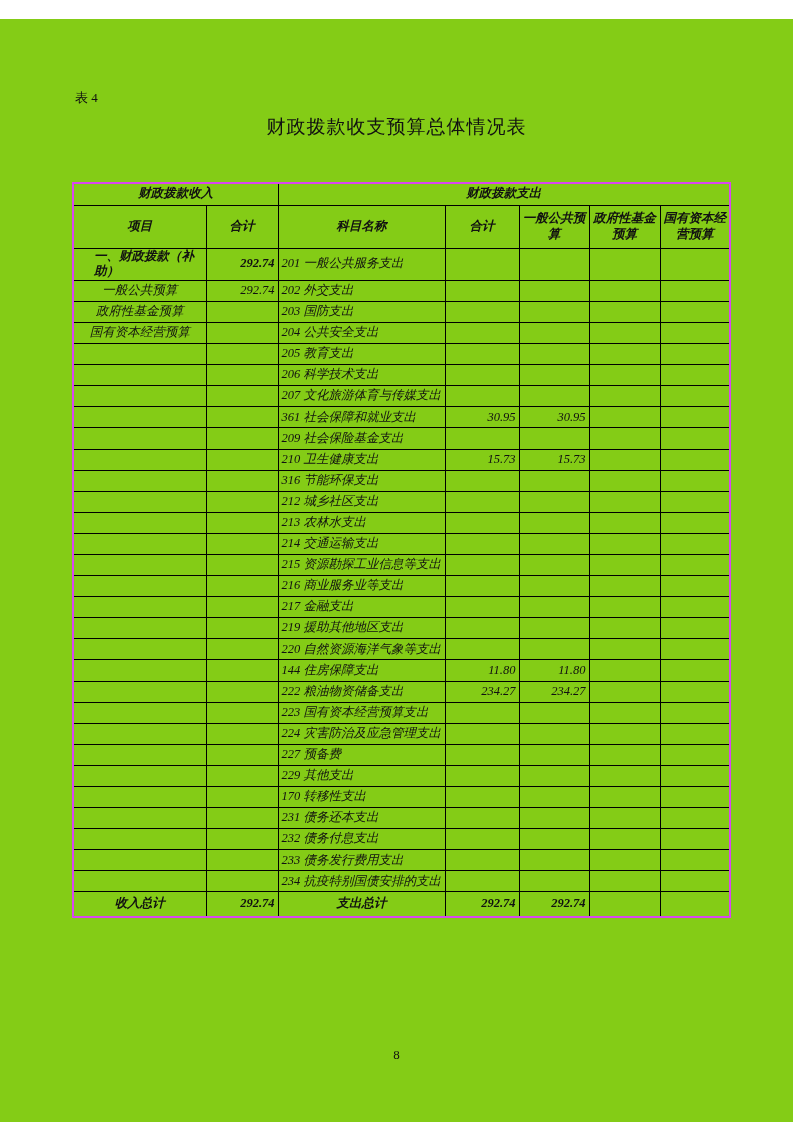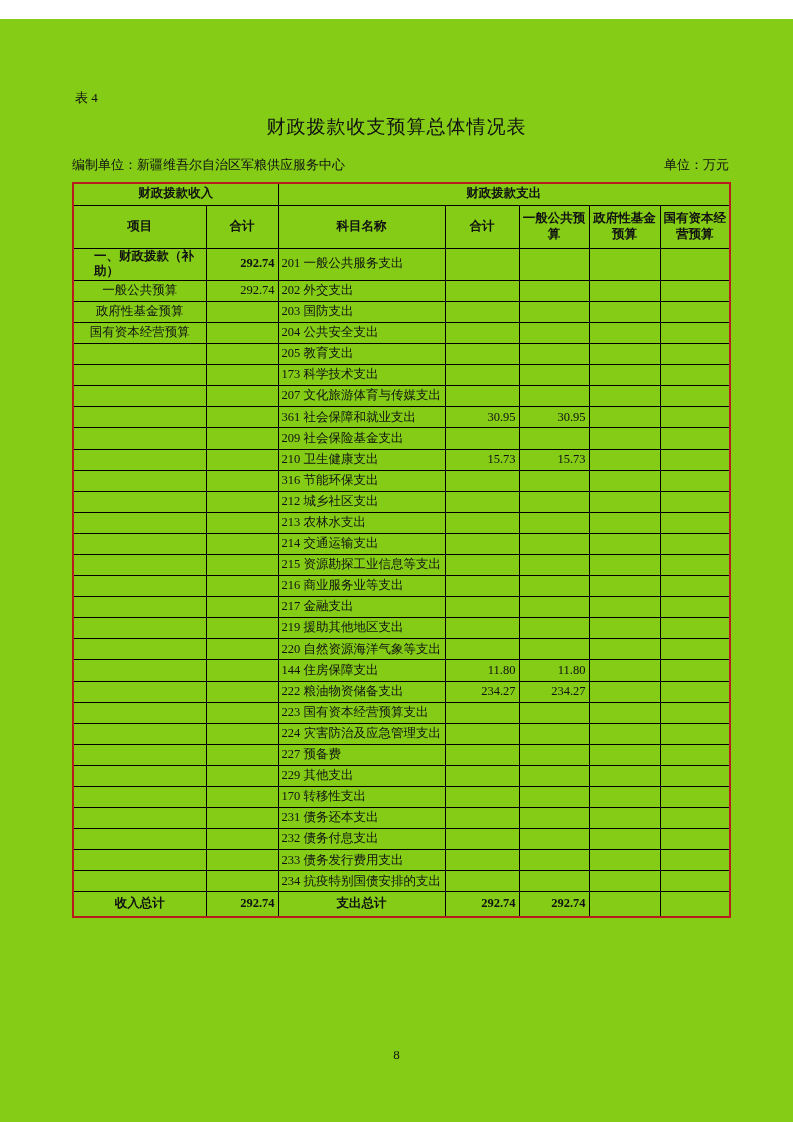--- a/index.html
+++ b/index.html
@@ -17,21 +17,22 @@
     text-align:center; font-size:19px; font-weight:normal; letter-spacing:1px;
   }
   .meta-row {
     position:absolute; left:72px; top:137px; width:657px;
     display:flex; justify-content:space-between; font-size:13px;
   }
 
   table.budget {
     position:absolute; left:72px; top:163px; width:657px;
     border-collapse:collapse; table-layout:fixed;
-    border:2px solid #b91c1c;
+    border:2px solid #d946ef;
+    font-style:italic;
   }
   table.budget td, table.budget th {
     border:1px solid #000;
     font-size:12.5px; font-weight:normal;
     padding:0 3px; overflow:hidden;
     line-height:1.25; vertical-align:middle;
     white-space:normal; word-break:break-all;
   }
   tr.hdr-group { height:22px; }
   tr.hdr-cols  { height:43px; }
@@ -54,24 +55,20 @@
 </style>
 </head>
 <body>
 
 <div class="page">
 
   <div class="sheet-label">表 4</div>
 
   <div class="doc-title">财政拨款收支预算总体情况表</div>
 
-  <div class="meta-row">
-    <span>编制单位：新疆维吾尔自治区军粮供应服务中心</span>
-    <span>单位：万元</span>
-  </div>
 
   <table class="budget">
     <colgroup>
       <col style="width:133px">
         <col style="width:72px">
         <col style="width:167px">
       <col style="width:74px">
         <col style="width:70px">
         <col style="width:71px">
         <col style="width:70px">
@@ -133,21 +130,21 @@
           <td class="num rev-num"></td>
           <td class="subject">205 教育支出</td>
           <td class="num"></td>
           <td class="num"></td>
           <td class="num"></td>
           <td class="num"></td>
         </tr>
         <tr>
           <td class="rev-item"></td>
           <td class="num rev-num"></td>
-          <td class="subject">173 科学技术支出</td>
+          <td class="subject">206 科学技术支出</td>
           <td class="num"></td>
           <td class="num"></td>
           <td class="num"></td>
           <td class="num"></td>
         </tr>
         <tr>
           <td class="rev-item"></td>
           <td class="num rev-num"></td>
           <td class="subject">207 文化旅游体育与传媒支出</td>
           <td class="num"></td>

